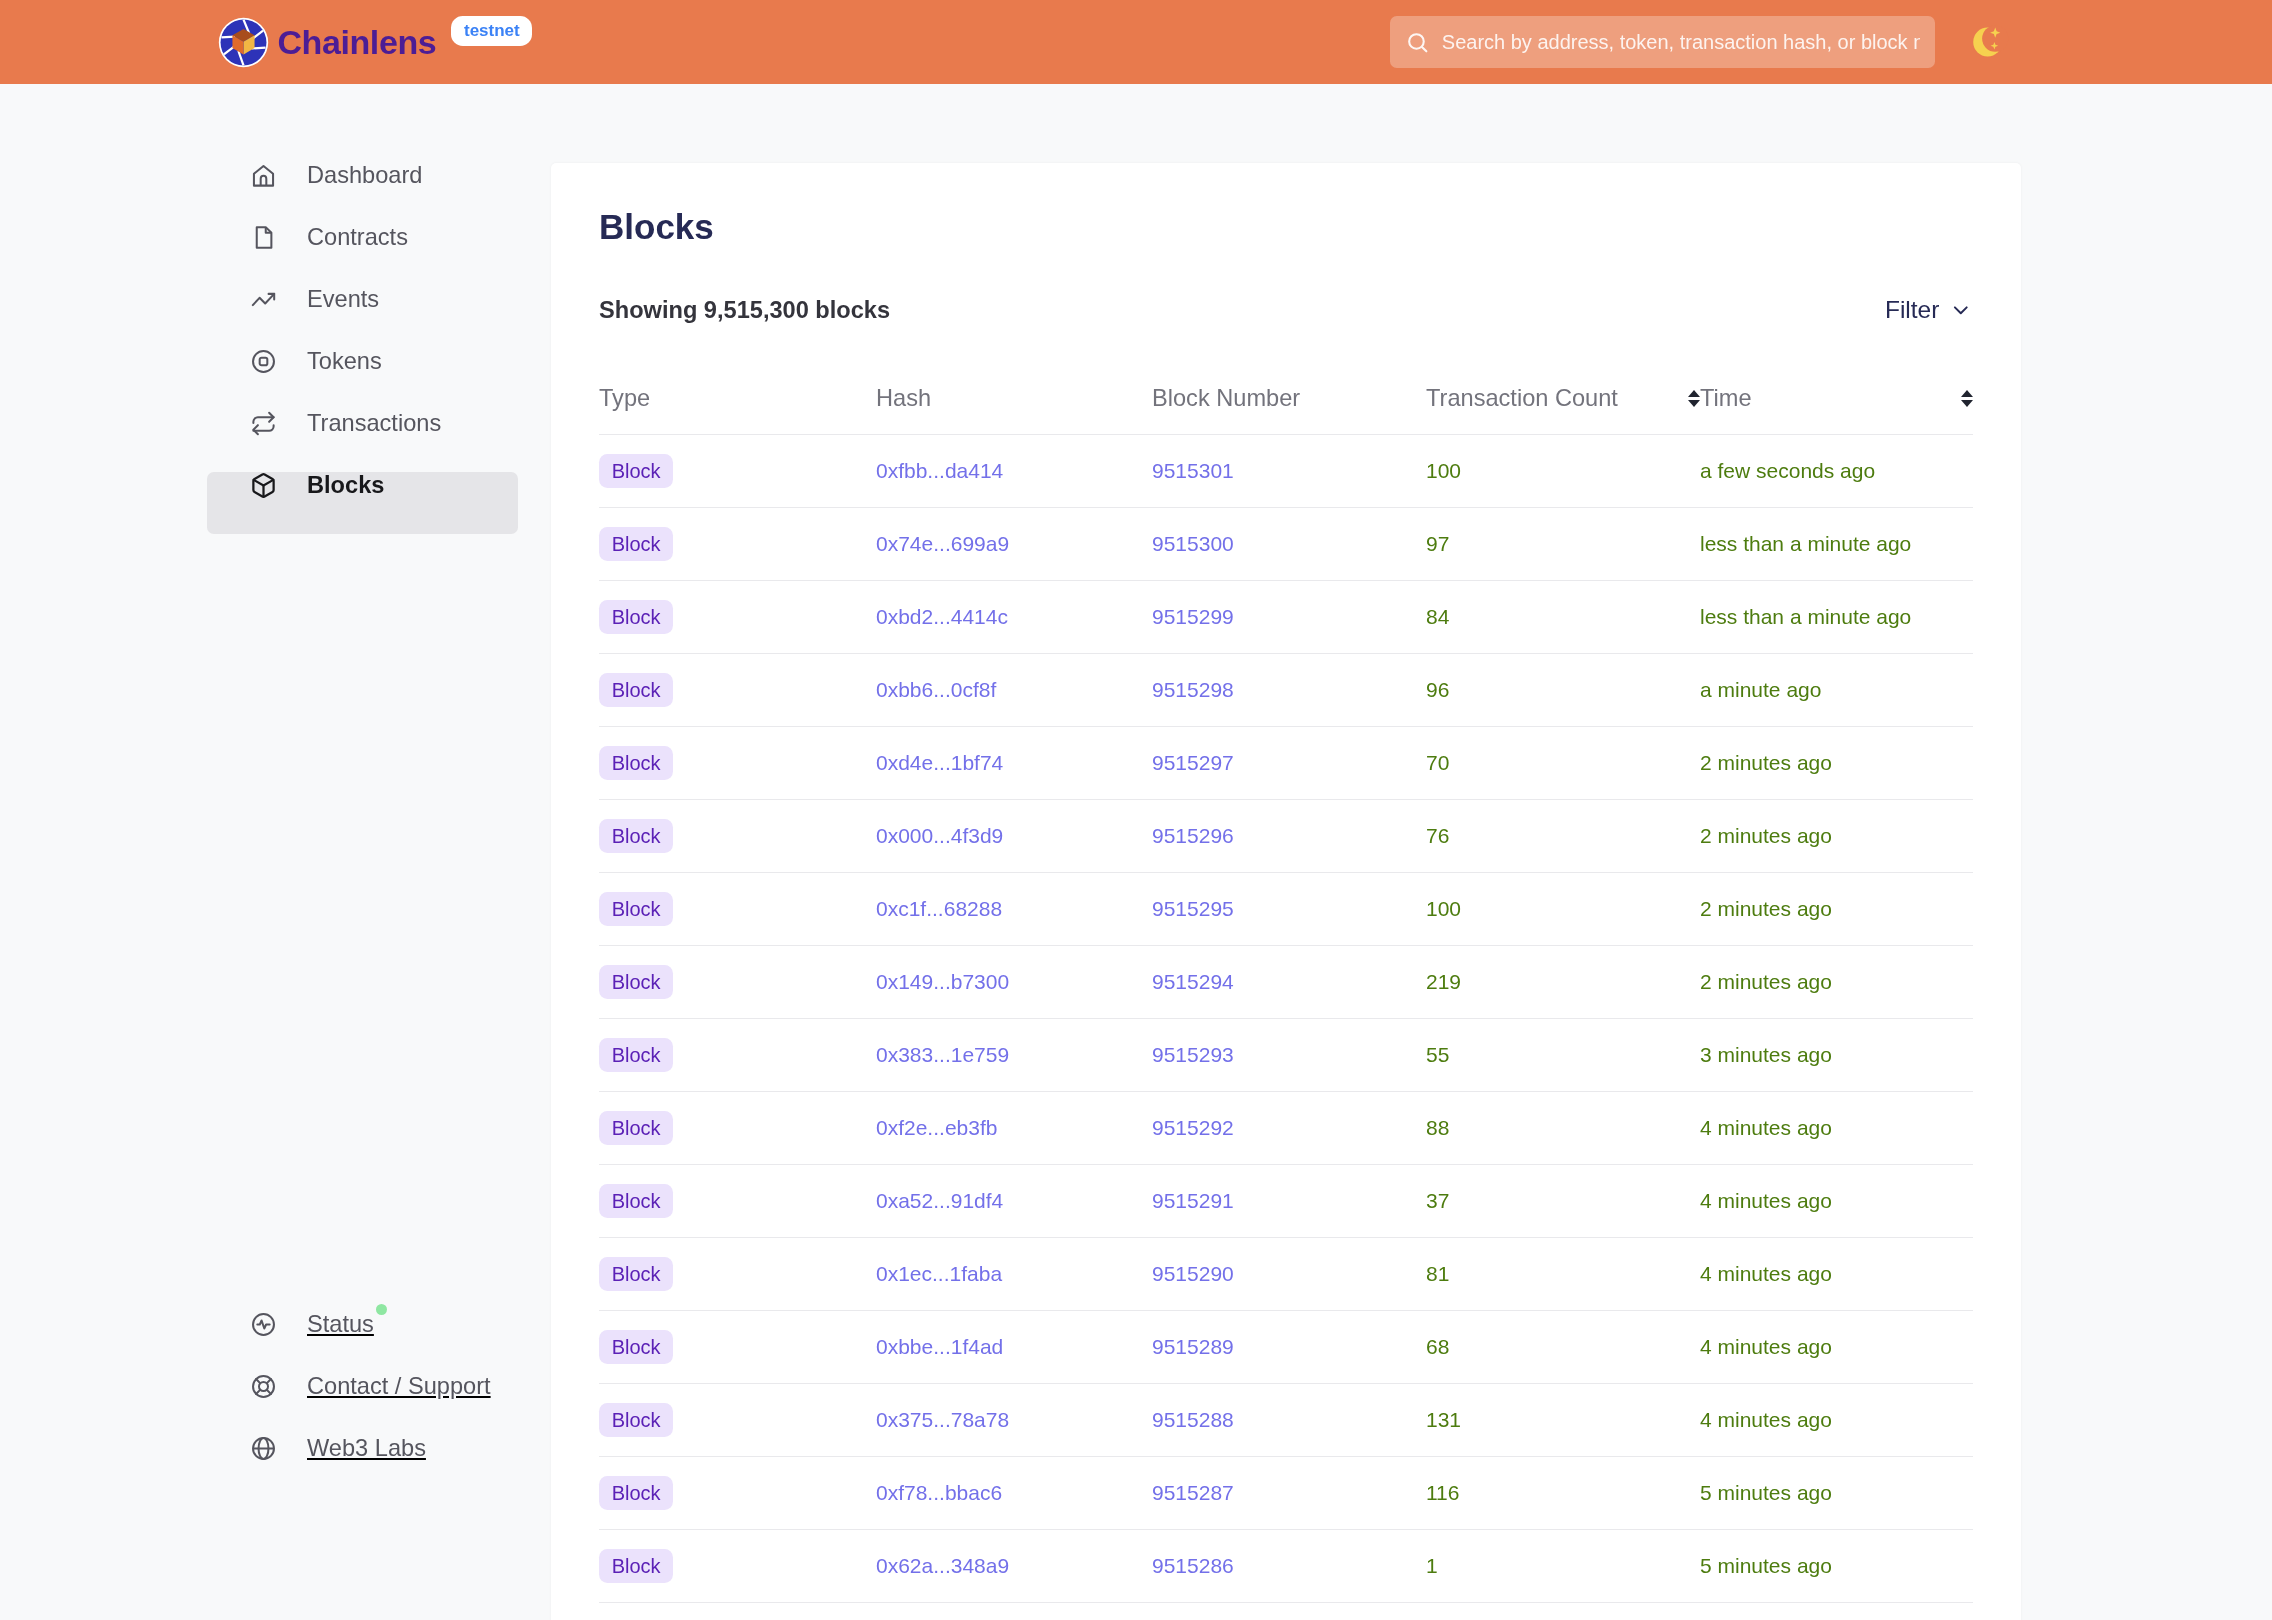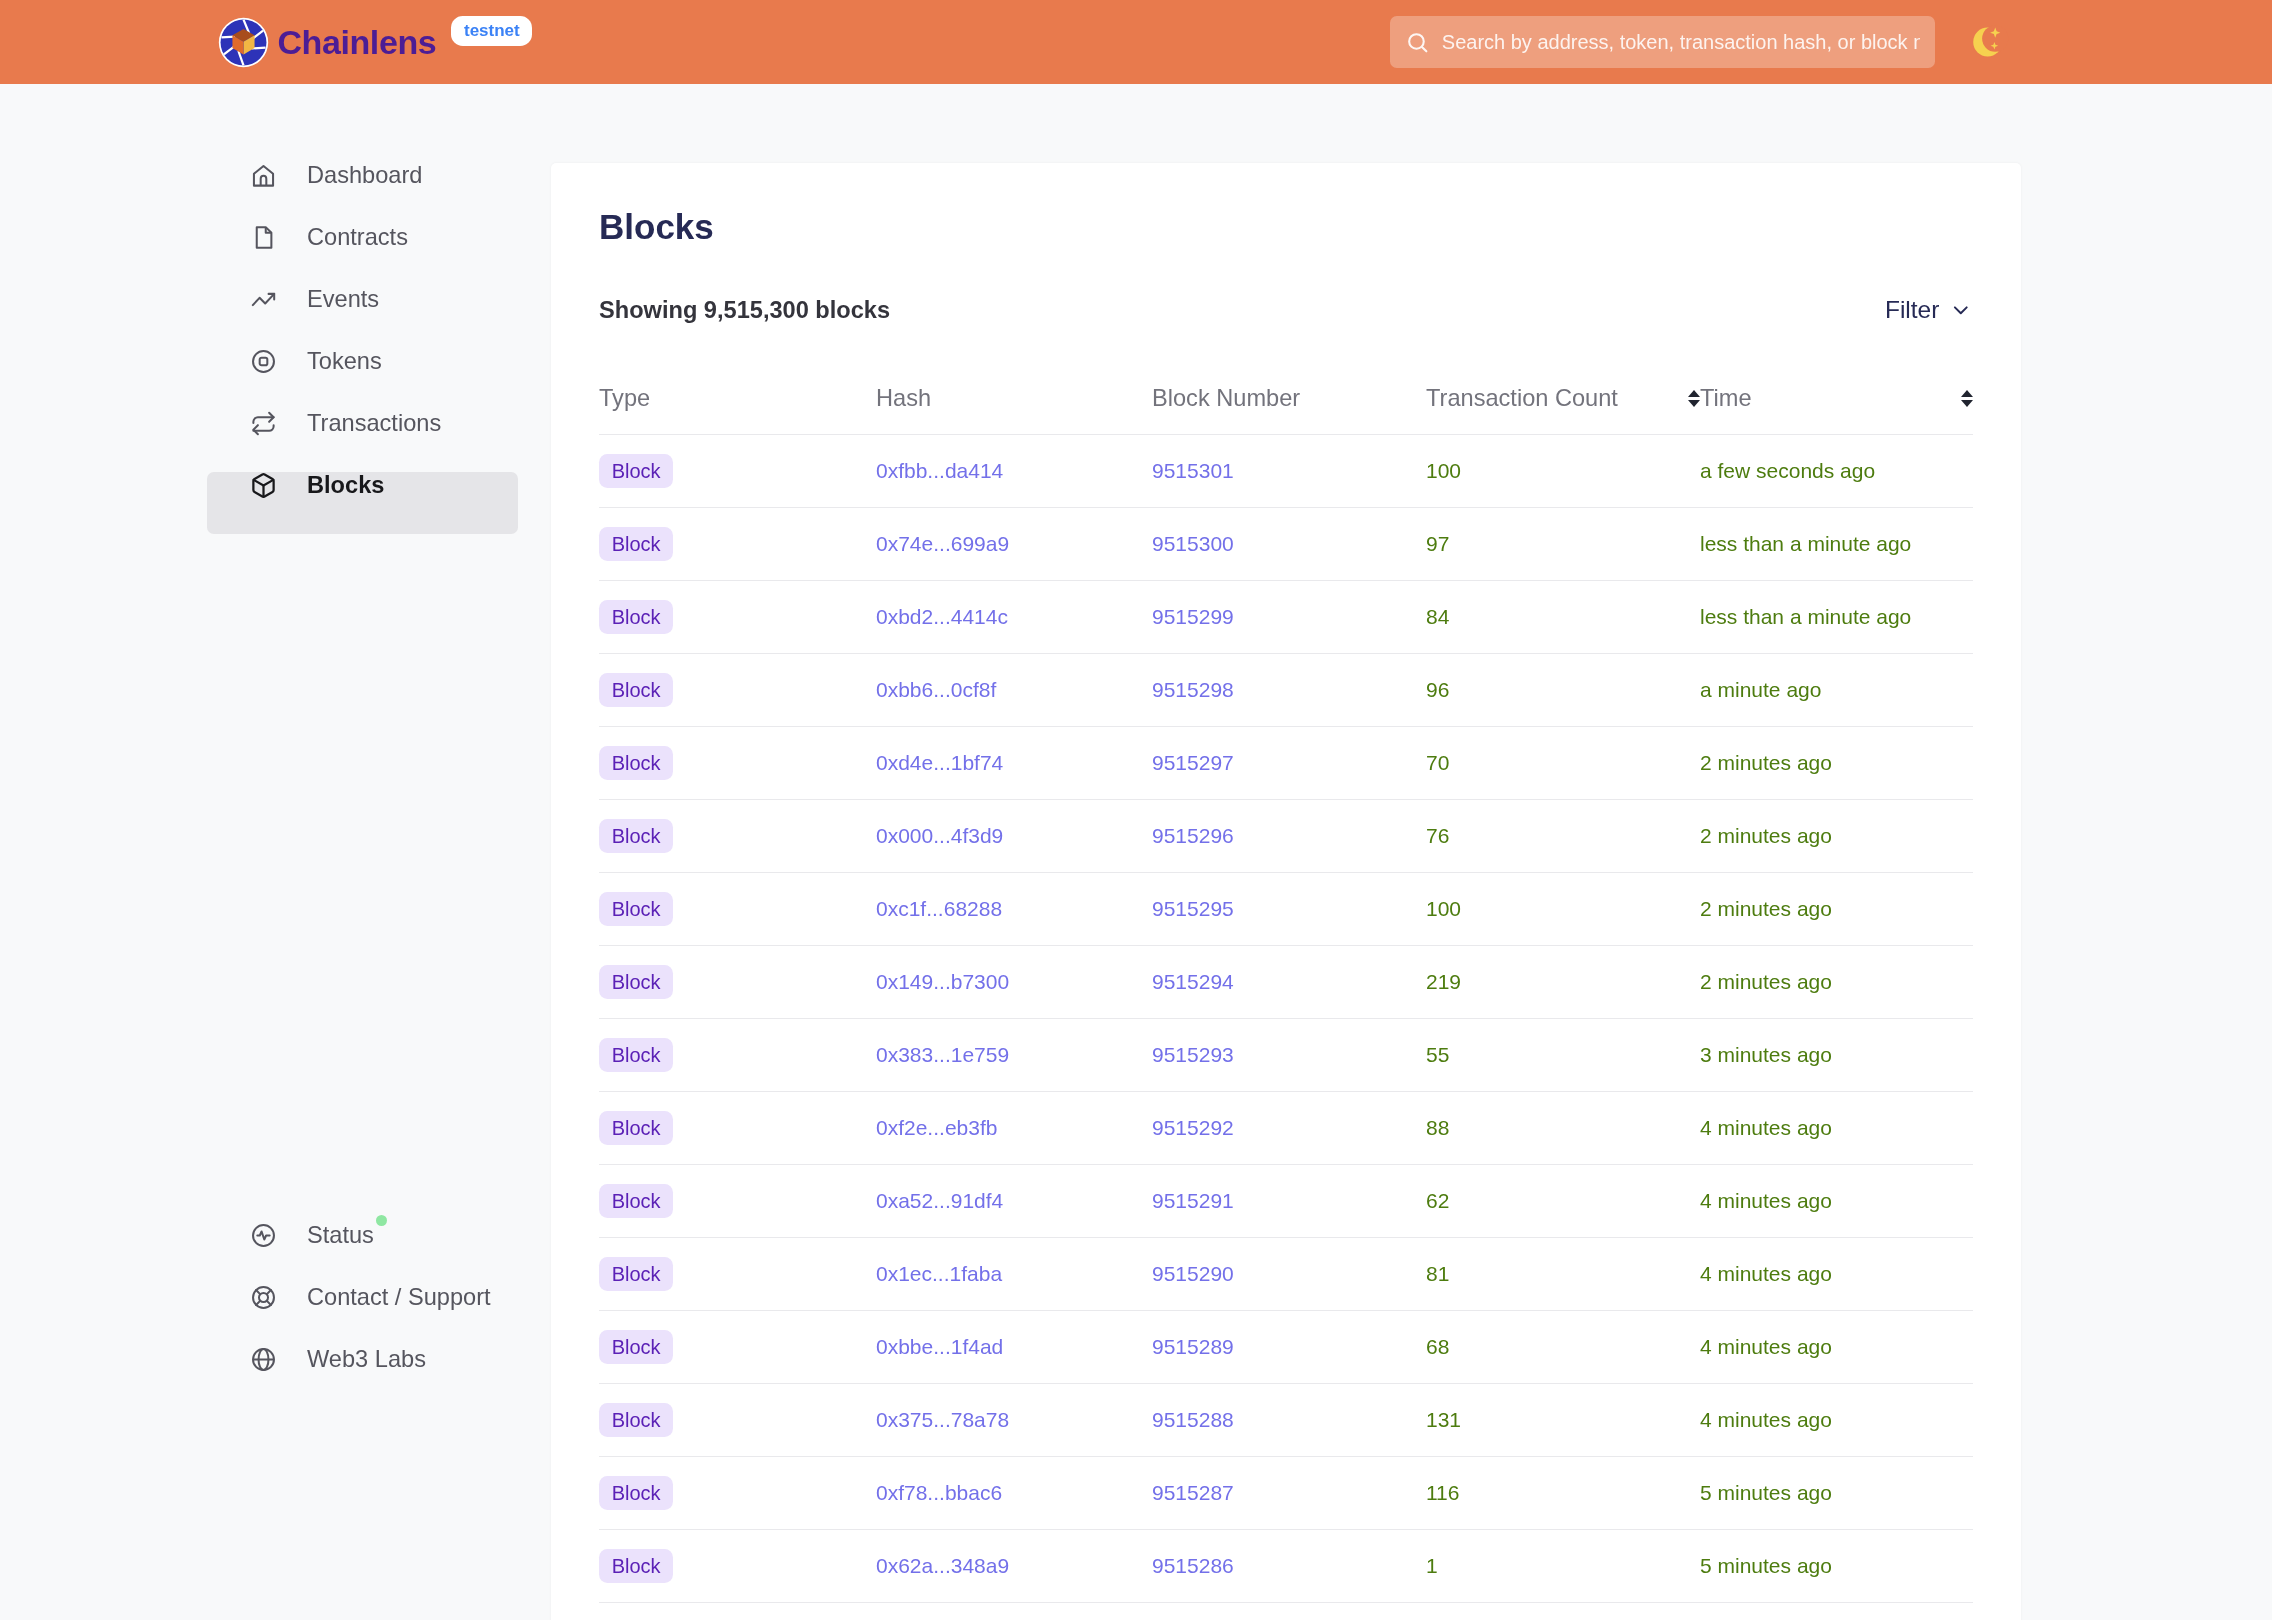--- a/index.html
+++ b/index.html
@@ -14,21 +14,21 @@
   .brand-name { margin-left:8.4px; font-size:34px; font-weight:800; color:#4c1d95; letter-spacing:-0.4px; }
   .net-badge { margin-left:15px; align-self:flex-start; margin-top:16px; background:#ffffff; color:#3b82f6; font-size:17px; font-weight:600; padding:5px 12.7px; border-radius:11.8px; }
   .searchbox { position:absolute; left:1390px; top:16px; width:545px; height:52px; background:rgba(255,255,255,0.28); border-radius:6.8px; display:flex; align-items:center; padding:0 15px; }
   .searchbox svg { flex:0 0 auto; }
   .searchbox input { flex:1; margin-left:11.8px; background:transparent; border:none; outline:none; font-size:20px; color:#ffffff; font-family:"Liberation Sans", sans-serif; }
   .searchbox input::placeholder { color:rgba(255,255,255,0.88); }
   .moon-btn { position:absolute; left:1967px; top:18.6px; width:47px; height:47px; display:flex; align-items:center; justify-content:center; cursor:pointer; background:transparent; border:none; }
 
   
   .sidenav { position:absolute; left:207px; top:162px; width:311px; }
-  .sidefoot { position:absolute; left:207px; top:1222px; width:311px; }
+  .sidefoot { position:absolute; left:207px; top:1311px; width:311px;text-decoration:underline; }
   .nav-item { display:flex; height:62px; padding-left:43px; border-radius:6.8px; cursor:pointer; color:#55555e; font-size:23.6px; }
   .nav-item .nav-ic { width:27px; height:27px; display:flex; align-items:center; justify-content:center; }
   .nav-item .nav-label { margin-left:30px; }
   .nav-item.active { background:#e5e5e8; color:#18181b; font-weight:700; }
   .dot-wrap { position:relative; }
   .green-dot { position:absolute; right:-13.5px; top:-6.8px; width:11px; height:11px; border-radius:50%; background:#8fe7a2; }
 
   
   .card { position:absolute; left:551px; top:163px; width:1470px; height:1486px; background:#ffffff; border-radius:5px; box-shadow:0 0.8px 2.5px rgba(0,0,0,0.06); padding:44px 48px 0 48px; }
   .page-title { font-size:35px; font-weight:700; color:#262a55; }
@@ -313,21 +313,21 @@
     <a class="lnk">0xf2e...eb3fb</a>
     <a class="lnk">9515292</a>
     <span class="cell-txt">88</span>
     <span class="cell-txt">4 minutes ago</span>
   </div>
 
   <div class="tbl-row">
     <span class="type-badge">Block</span>
     <a class="lnk">0xa52...91df4</a>
     <a class="lnk">9515291</a>
-    <span class="cell-txt">62</span>
+    <span class="cell-txt">37</span>
     <span class="cell-txt">4 minutes ago</span>
   </div>
 
   <div class="tbl-row">
     <span class="type-badge">Block</span>
     <a class="lnk">0x1ec...1faba</a>
     <a class="lnk">9515290</a>
     <span class="cell-txt">81</span>
     <span class="cell-txt">4 minutes ago</span>
   </div>

